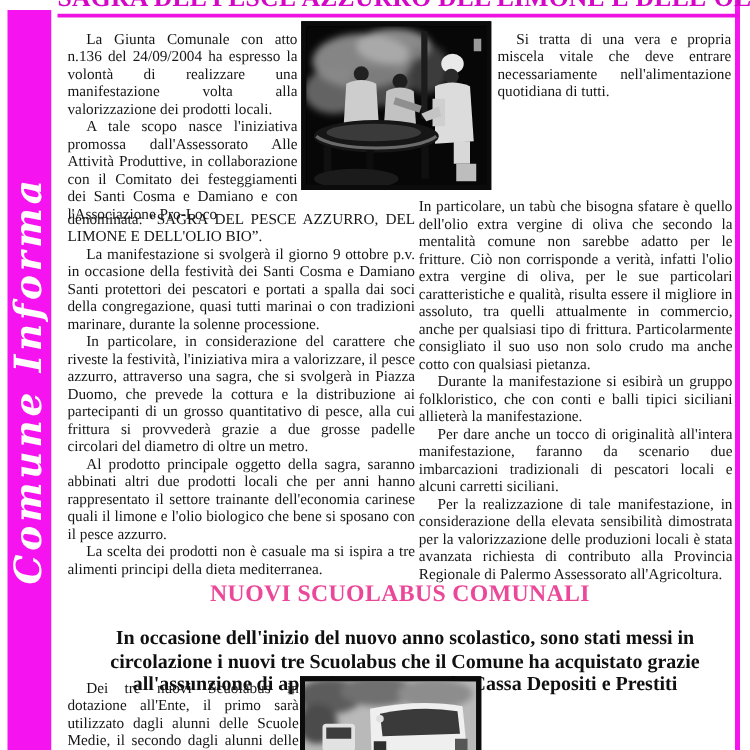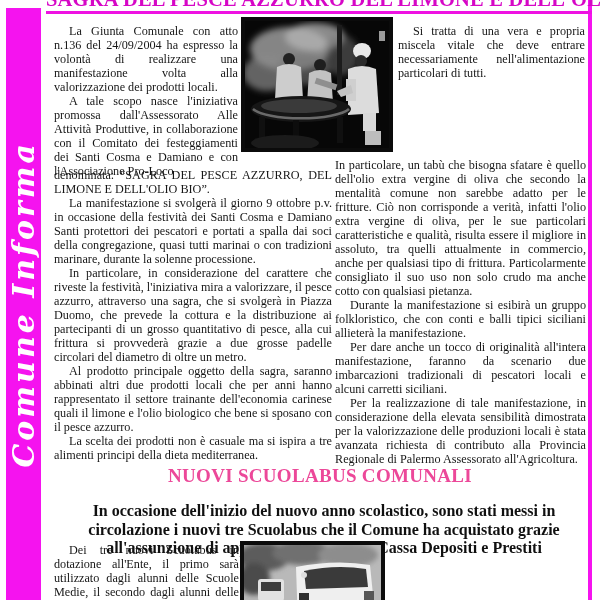--- a/index.html
+++ b/index.html
@@ -99,21 +99,21 @@
       <rect x="120" y="110" width="16" height="14" fill="#bdbdbd"></rect>
       <ellipse cx="40" cy="122" rx="34" ry="8" fill="#1b1b1b"></ellipse>
     </svg>
   </figure>
 
   <div class="col col1a">
       <p>La Giunta Comunale con atto n.136 del 24/09/2004 ha espresso la volontà di realizzare una manifestazione volta alla valorizzazione dei prodotti locali.</p>
       <p>A tale scopo nasce l'iniziativa promossa dall'Assessorato Alle Attività Produttive, in collaborazione con il Comitato dei festeggiamenti dei Santi Cosma e Damiano e con l'Associazione Pro-Loco</p>
     </div>
   <div class="col col2a">
-      <p>Si tratta di una vera e propria miscela vitale che deve entrare necessariamente nell'alimentazione particolari di tutti.</p>
+      <p>Si tratta di una vera e propria miscela vitale che deve entrare necessariamente nell'alimentazione quotidiana di tutti.</p>
     </div>
   <div class="col cont col1b">
       <p>denominata: “SAGRA DEL PESCE AZZURRO, DEL LIMONE E DELL'OLIO BIO”.</p>
       <p>La manifestazione si svolgerà il giorno 9 ottobre p.v. in occasione della festività dei Santi Cosma e Damiano Santi protettori dei pescatori e portati a spalla dai soci della congregazione, quasi tutti marinai o con tradizioni marinare, durante la solenne processione.</p>
       <p>In particolare, in considerazione del carattere che riveste la festività, l'iniziativa mira a valorizzare, il pesce azzurro, attraverso una sagra, che si svolgerà in Piazza Duomo, che prevede la cottura e la distribuzione ai partecipanti di un grosso quantitativo di pesce, alla cui frittura si provvederà grazie a due grosse padelle circolari del diametro di oltre un metro.</p>
       <p>Al prodotto principale oggetto della sagra, saranno abbinati altri due prodotti locali che per anni hanno rappresentato il settore trainante dell'economia carinese quali il limone e l'olio biologico che bene si sposano con il pesce azzurro.</p>
       <p>La scelta dei prodotti non è casuale ma si ispira a tre alimenti principi della dieta mediterranea.</p>
     </div>
   <div class="col cont col2b">
       <p>In particolare, un tabù che bisogna sfatare è quello dell'olio extra vergine di oliva che secondo la mentalità comune non sarebbe adatto per le fritture. Ciò non corrisponde a verità, infatti l'olio extra vergine di oliva, per le sue particolari caratteristiche e qualità, risulta essere il migliore in assoluto, tra quelli attualmente in commercio, anche per qualsiasi tipo di frittura. Particolarmente consigliato il suo uso non solo crudo ma anche cotto con qualsiasi pietanza.</p>

